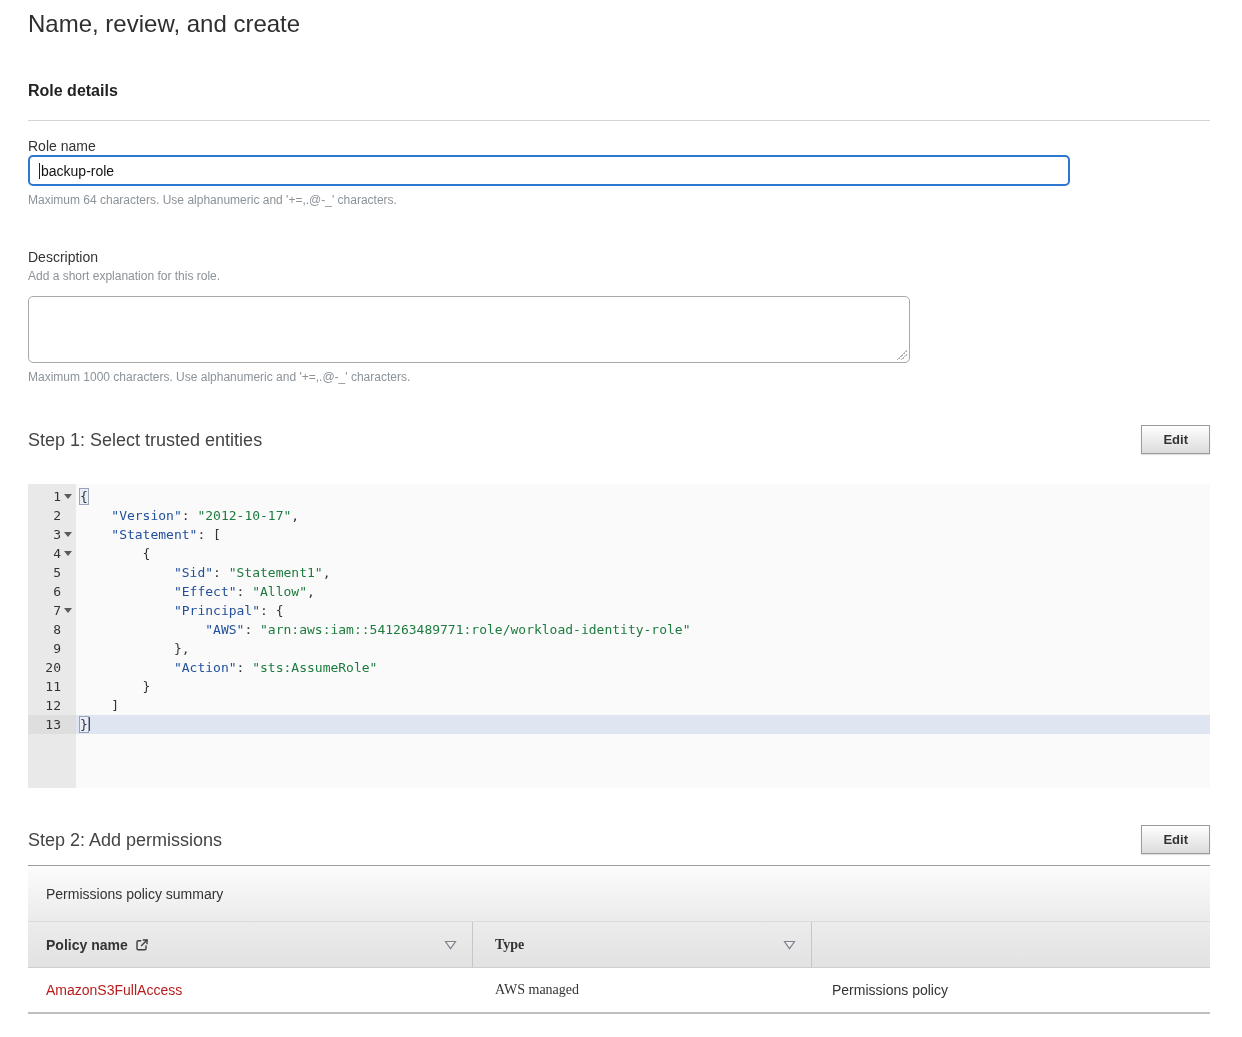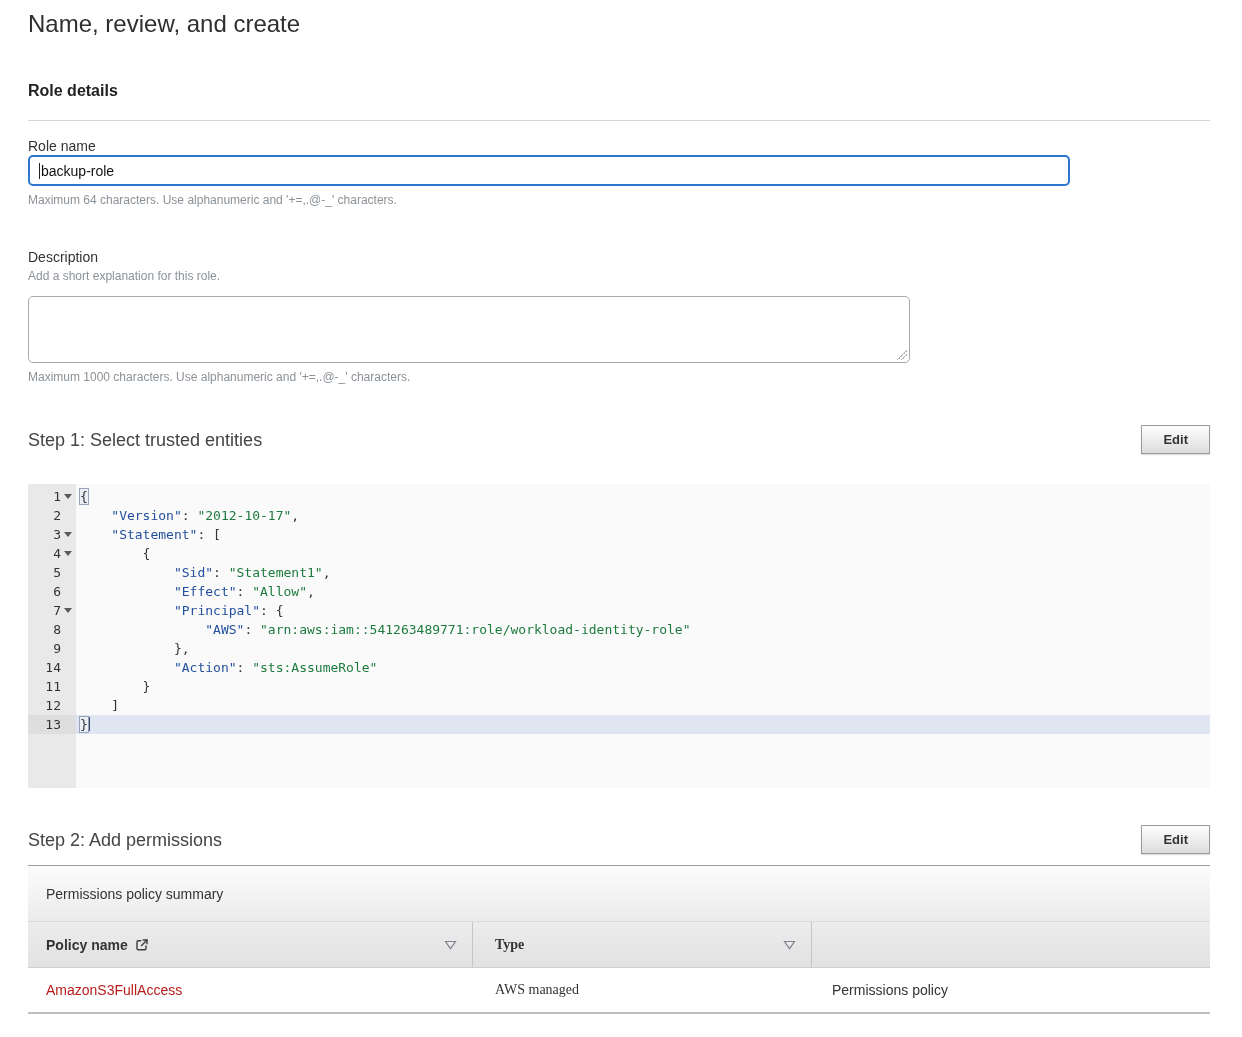--- a/index.html
+++ b/index.html
@@ -159,21 +159,21 @@
           </div>
           <div class="code-row">
             <div class="gutter-cell">8</div>
             <div class="code-cell"><span class="tok-plain">                </span><span class="tok-key">"AWS"</span><span class="tok-plain">: </span><span class="tok-str">"arn:aws:iam::541263489771:role/workload-identity-role"</span></div>
           </div>
           <div class="code-row">
             <div class="gutter-cell">9</div>
             <div class="code-cell"><span class="tok-plain">            },</span></div>
           </div>
           <div class="code-row">
-            <div class="gutter-cell">14</div>
+            <div class="gutter-cell">20</div>
             <div class="code-cell"><span class="tok-plain">            </span><span class="tok-key">"Action"</span><span class="tok-plain">: </span><span class="tok-str">"sts:AssumeRole"</span></div>
           </div>
           <div class="code-row">
             <div class="gutter-cell">11</div>
             <div class="code-cell"><span class="tok-plain">        }</span></div>
           </div>
           <div class="code-row">
             <div class="gutter-cell">12</div>
             <div class="code-cell"><span class="tok-plain">    ]</span></div>
           </div>

